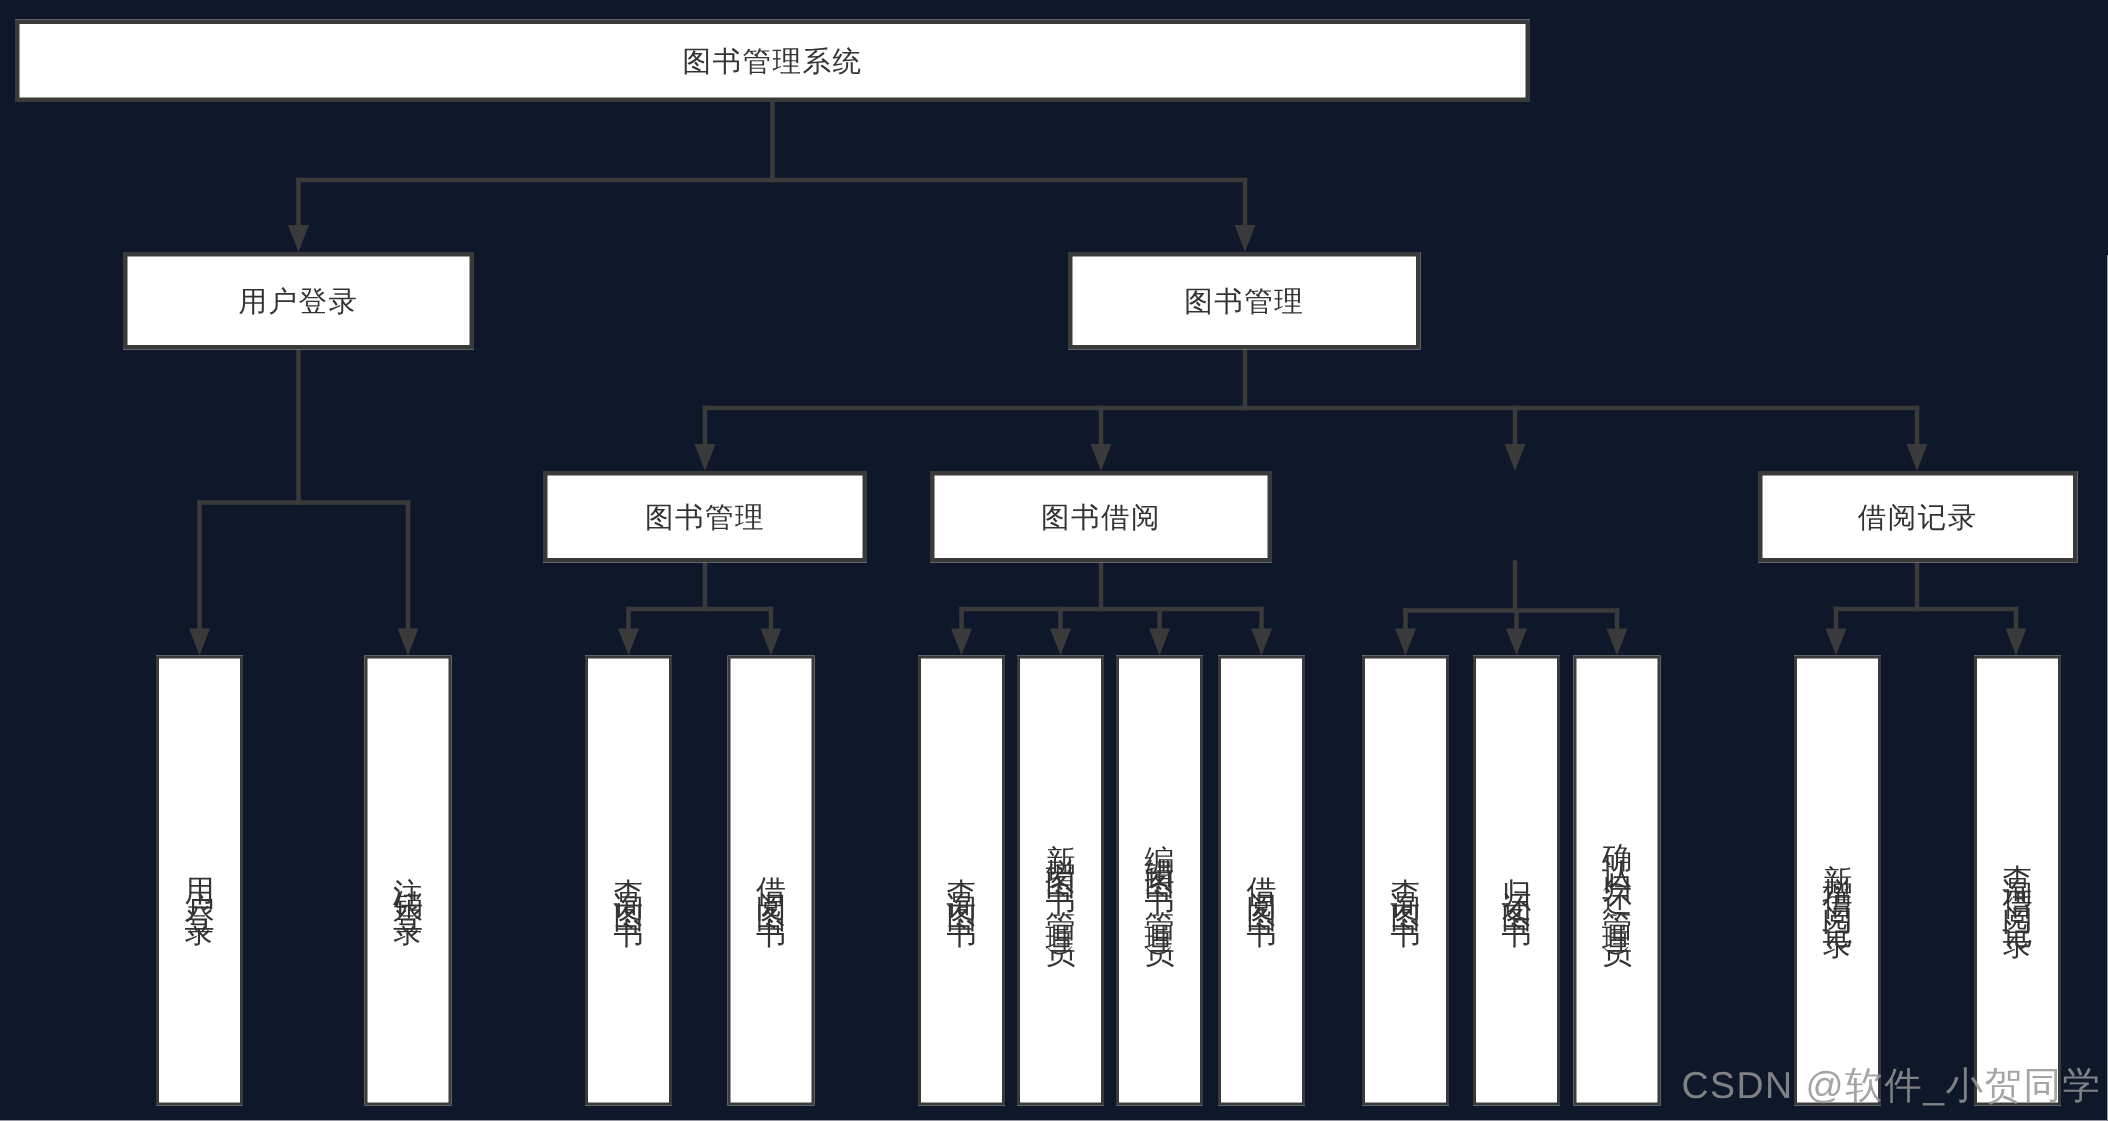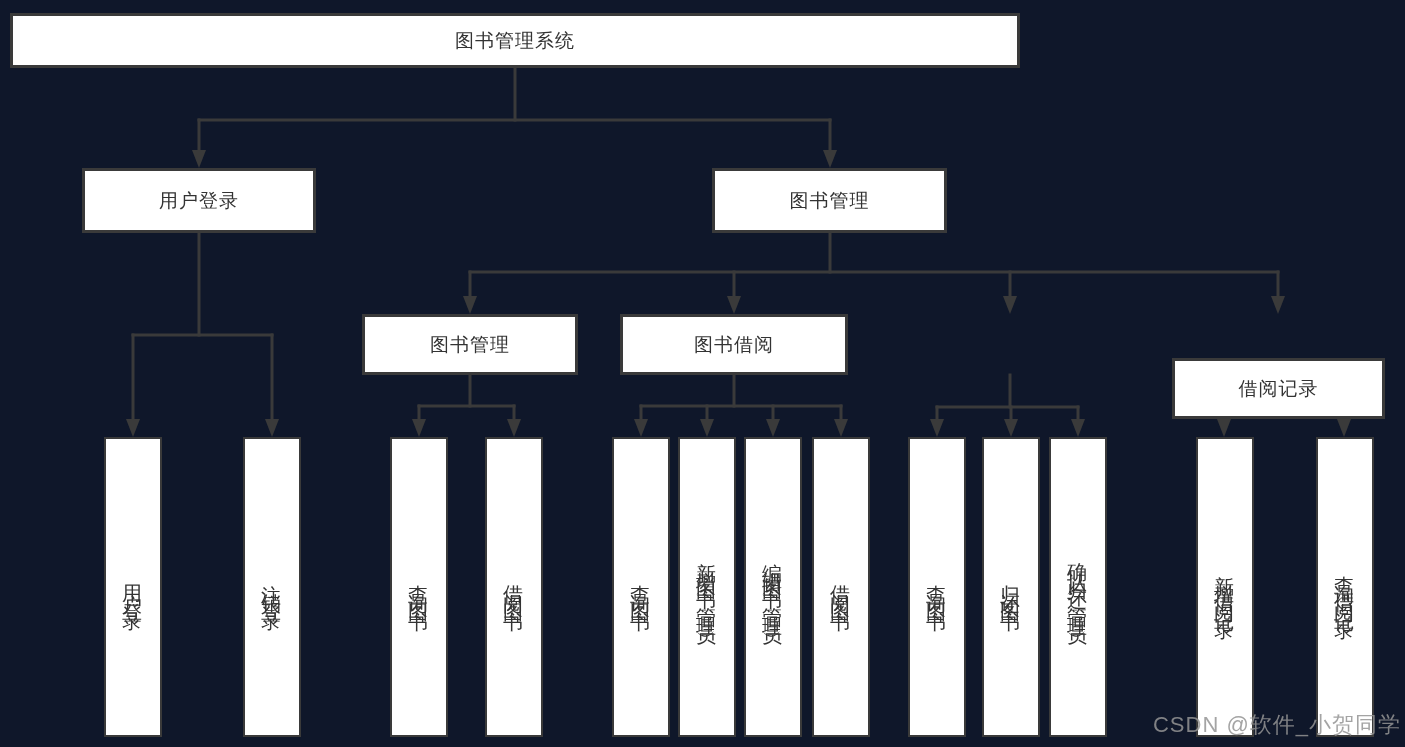--- a/index.html
+++ b/index.html
@@ -48,42 +48,42 @@
   }
   
   #root-box        { left: 10px;   top: 13px;  width: 1010px; height: 55px; }
   
   #user-login-box  { left: 82px;   top: 168px; width: 234px;  height: 65px; }
   #book-mgmt-box   { left: 712px;  top: 168px; width: 235px;  height: 65px; }
   
   #new-book-box        { left: 362px;  top: 314px; width: 216px; height: 61px; }
   #book-borrow-box     { left: 620px;  top: 314px; width: 228px; height: 61px; }
   #current-borrow-box  { left: 902px;  top: 314px; width: 216px; height: 61px; }
-  #borrow-records-box  { left: 1172px; top: 314px; width: 213px; height: 61px; margin-top: 44px; }
+  #borrow-records-box  { left: 1172px; top: 314px; width: 213px; height: 61px; }
   
   .leaf { top: 437px; width: 58px; height: 300px; }
   #leaf-ul-0 { left: 104px; }
   #leaf-ul-1 { left: 243px; }
   #leaf-nb-0 { left: 390px; }
   #leaf-nb-1 { left: 485px; }
   #leaf-bb-0 { left: 612px; }
   #leaf-bb-1 { left: 678px; }
   #leaf-bb-2 { left: 744px; }
   #leaf-bb-3 { left: 812px; }
   #leaf-cb-0 { left: 908px; }
   #leaf-cb-1 { left: 982px; }
   #leaf-cb-2 { left: 1049px; }
   #leaf-br-0 { left: 1196px; }
   #leaf-br-1 { left: 1316px; }
   
   #watermark {
     position: absolute;
     right: 4px;
     bottom: 7px;
-    font-size: 22px;
+    font-size: 25px;
     color: rgba(148, 148, 148, 0.85);
     z-index: 3;
     letter-spacing: 1px;
     white-space: nowrap;
   }
 </style>
 </head>
 <body>
 
 <div id="canvas">

